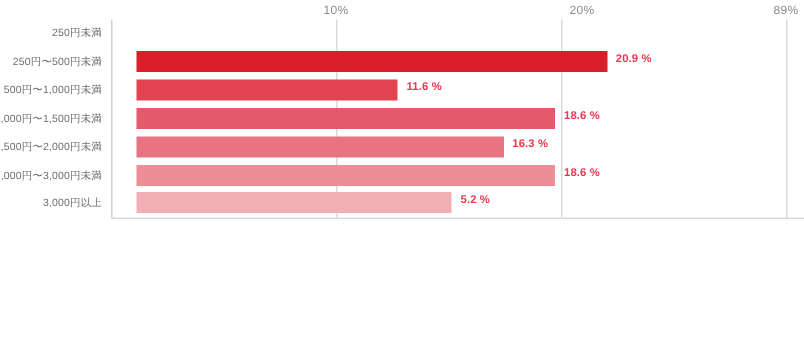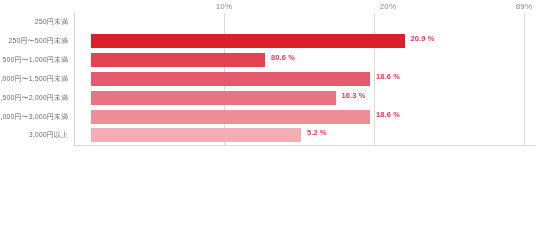--- a/index.html
+++ b/index.html
@@ -141,21 +141,21 @@
         <div class="row-label" style="color: rgb(111, 111, 111);">250円〜500円未満</div>
         <div class="bar-wrap">
           <div class="bar" style="width: 313.5px; background: rgb(216, 31, 42);"></div>
           <div class="bar-value" style="color: rgb(232, 56, 79);">20.9 %</div>
         </div>
       </div>
       <div class="row">
         <div class="row-label" style="color: rgb(111, 111, 111);">500円〜1,000円未満</div>
         <div class="bar-wrap">
           <div class="bar" style="width: 174px; background: rgb(225, 68, 80);"></div>
-          <div class="bar-value" style="color: rgb(232, 56, 79);">80.6 %</div>
+          <div class="bar-value" style="color: rgb(232, 56, 79);">11.6 %</div>
         </div>
       </div>
       <div class="row">
         <div class="row-label" style="color: rgb(111, 111, 111);">1,000円〜1,500円未満</div>
         <div class="bar-wrap">
           <div class="bar" style="width: 279px; background: rgb(228, 89, 107);"></div>
           <div class="bar-value" style="color: rgb(232, 56, 79);">18.6 %</div>
         </div>
       </div>
       <div class="row">

